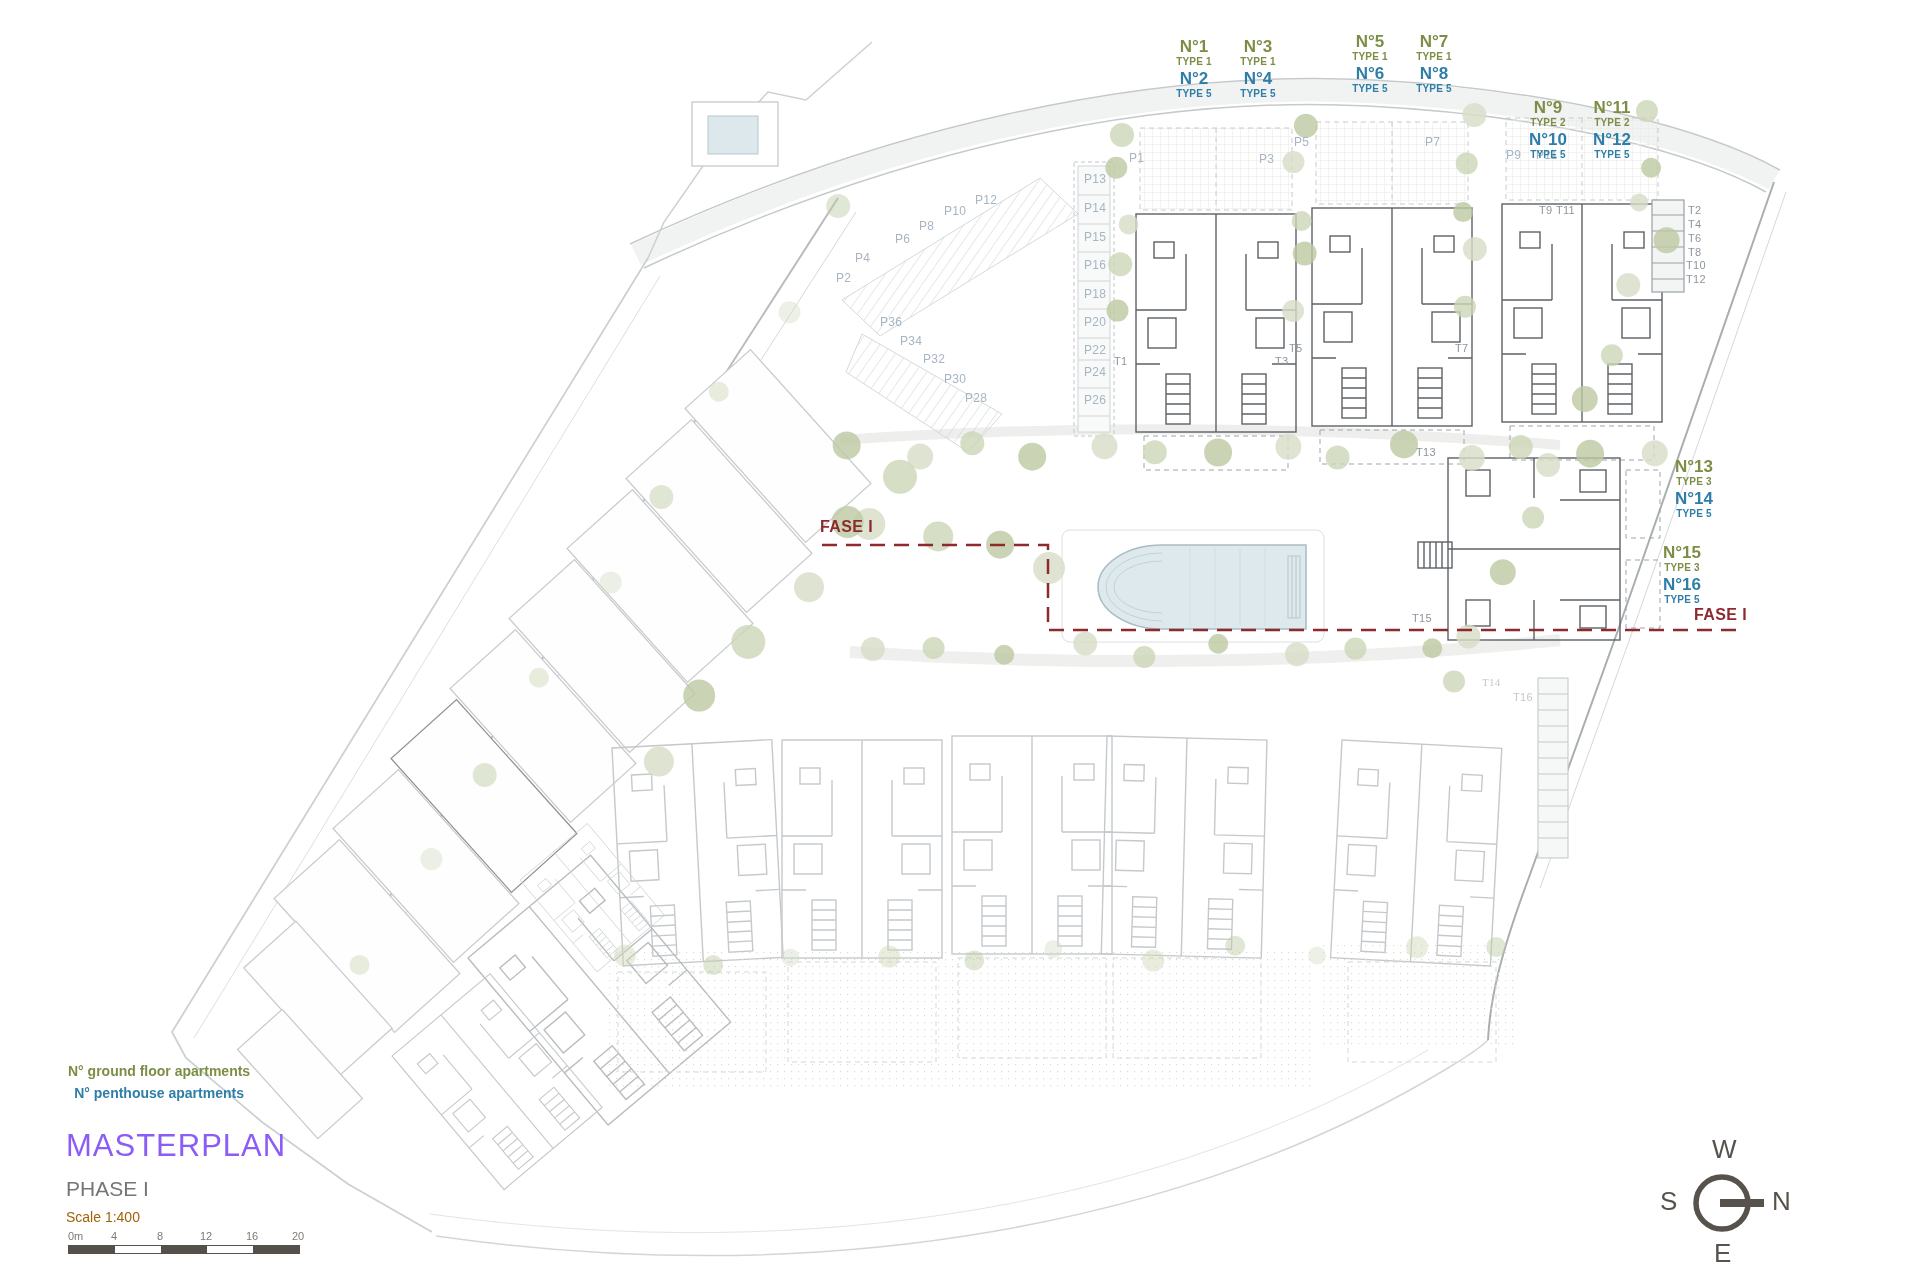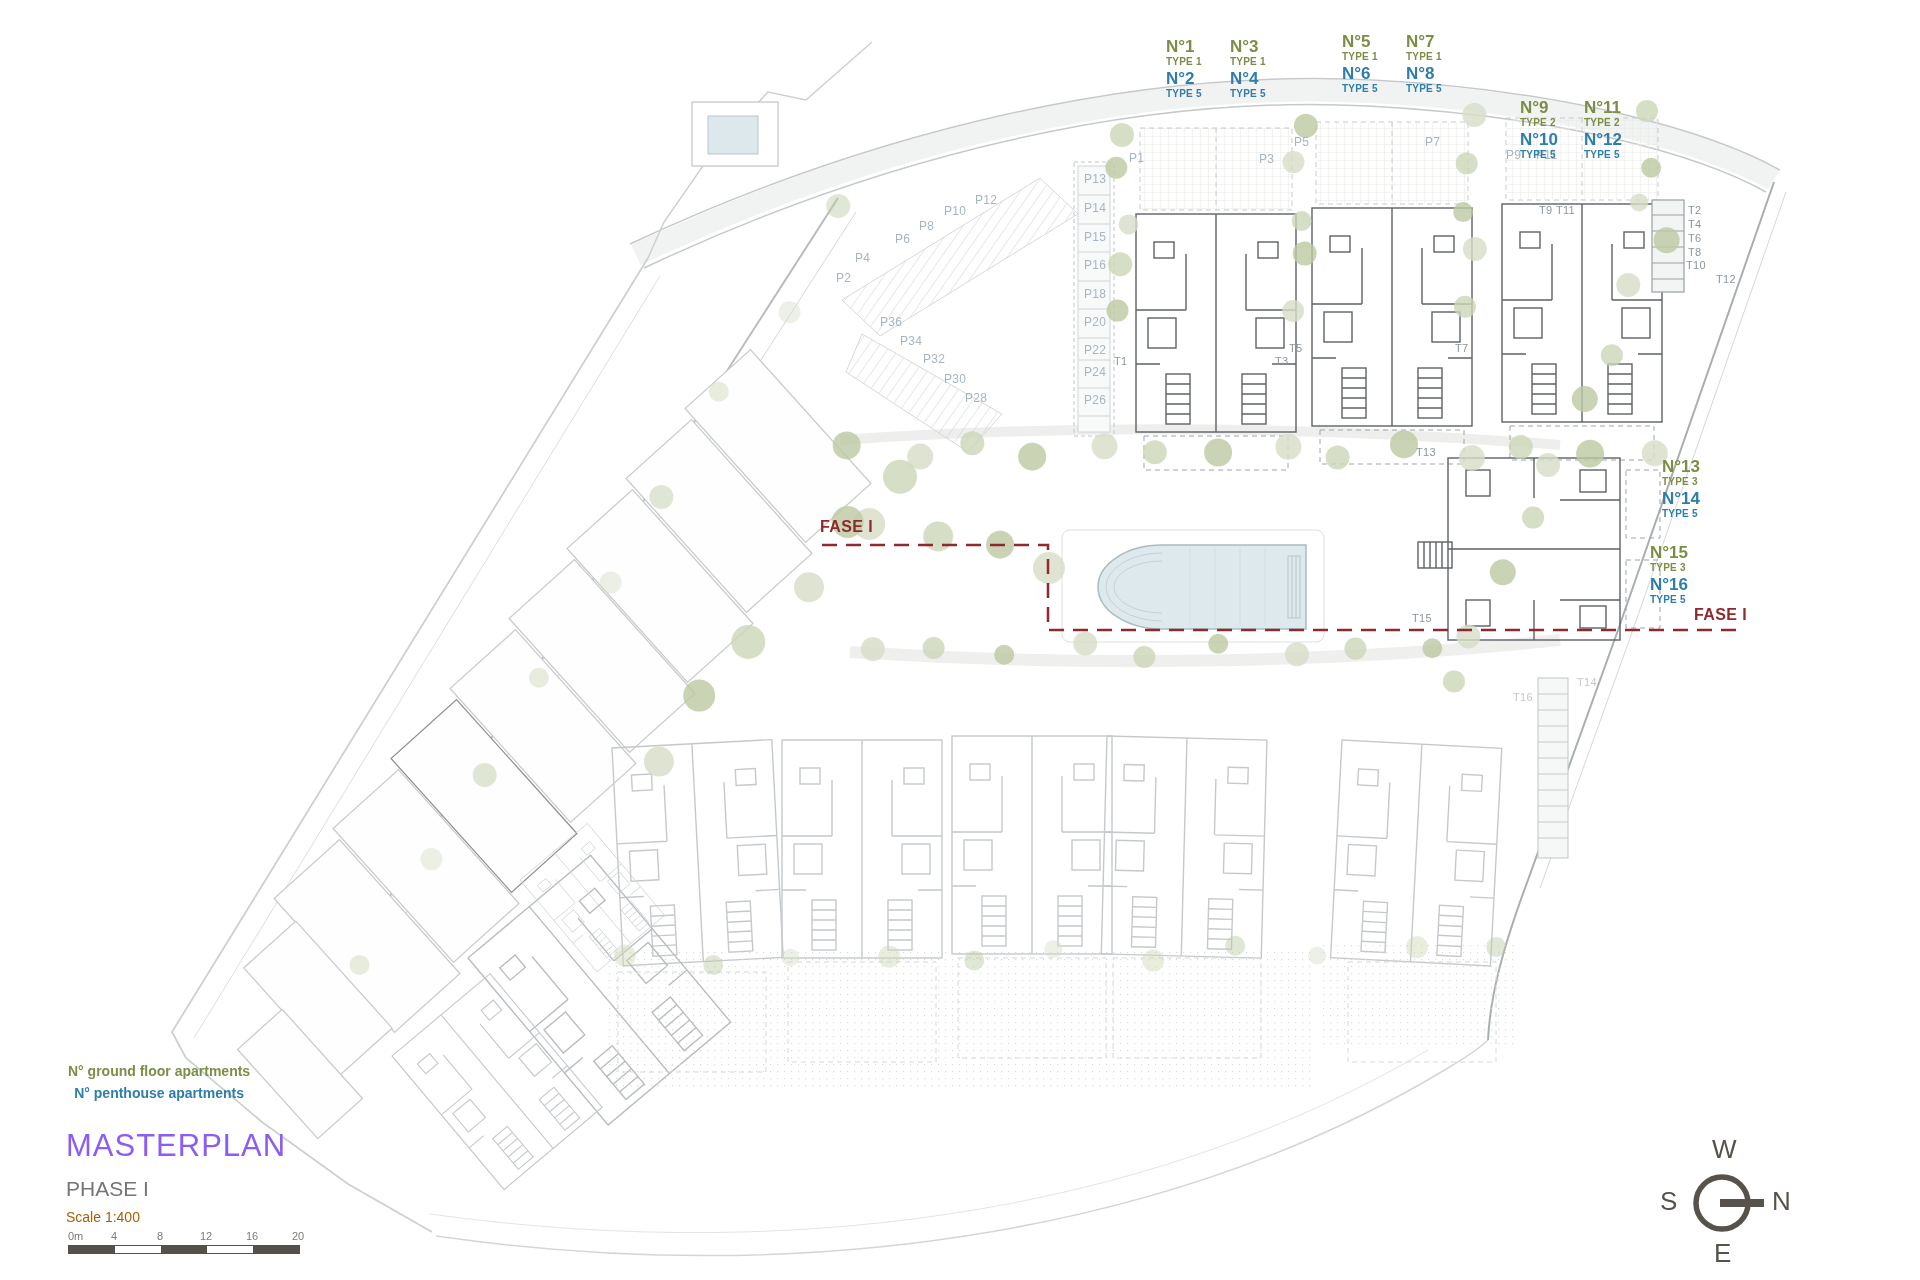--- a/index.html
+++ b/index.html
@@ -4,21 +4,21 @@
 <style>
   html,body{margin:0;padding:0;background:#ffffff;}
   #app{position:relative;width:1920px;height:1280px;background:#ffffff;overflow:hidden;
        font-family:"Liberation Sans",sans-serif;}
   #plan-svg{position:absolute;left:0;top:0;}
   #plan-labels{position:absolute;left:0;top:0;width:1920px;height:1280px;}
   .lbl{position:absolute;font-size:12px;color:#a7b5c2;white-space:nowrap;letter-spacing:.3px;}
   .lbl.stair{font-size:11px;color:#8d969d;}
   .lbl.stair.faded{color:#c2c8cc;}
   .fase-label{position:absolute;font-size:16px;font-weight:bold;color:#8e2a2e;letter-spacing:.4px;white-space:nowrap;}
-  .apt-group{position:absolute;display:grid;grid-template-columns:repeat(2,56px);column-gap:8px;row-gap:3px;text-align:left;}
+  .apt-group{position:absolute;display:grid;grid-template-columns:repeat(2,56px);column-gap:8px;row-gap:3px;text-align:center;}
   .apt-group.column{grid-template-columns:64px;}
   .apt-cell .no{font-size:17px;font-weight:bold;line-height:1.05;}
   .apt-cell .type{font-size:10px;font-weight:bold;letter-spacing:.2px;}
   .c-green{color:#7c8e45;}
   .c-blue{color:#2e7ea7;}
   .legend{position:absolute;left:68px;top:1060px;}
   .legend-line{font-size:14px;font-weight:bold;line-height:1.6;white-space:nowrap;text-align:center;}
   .title-block{position:absolute;left:66px;top:1128px;color:#6e6e6e;}
   .main-title{font-size:31px;letter-spacing:1px;color:#8b5cf6;}
   .phase-title{font-size:21px;margin-top:13px;color:#757575;}
@@ -308,24 +308,24 @@
       <div class="lbl stair" style="left: 1275px; top: 355px;">T3</div>
       <div class="lbl stair" style="left: 1289px; top: 342px;">T5</div>
       <div class="lbl stair" style="left: 1455px; top: 342px;">T7</div>
       <div class="lbl stair" style="left: 1539px; top: 204px;">T9</div>
       <div class="lbl stair" style="left: 1556px; top: 204px;">T11</div>
       <div class="lbl stair" style="left: 1688px; top: 204px;">T2</div>
       <div class="lbl stair" style="left: 1688px; top: 218px;">T4</div>
       <div class="lbl stair" style="left: 1688px; top: 232px;">T6</div>
       <div class="lbl stair" style="left: 1688px; top: 246px;">T8</div>
       <div class="lbl stair" style="left: 1686px; top: 259px;">T10</div>
-      <div class="lbl stair" style="left: 1686px; top: 273px; padding-left: 30px;">T12</div>
+      <div class="lbl stair" style="left: 1686px; top: 273px;">T12</div>
       <div class="lbl stair" style="left: 1416px; top: 446px;">T13</div>
       <div class="lbl stair" style="left: 1412px; top: 612px;">T15</div>
-      <div class="lbl stair faded" style="left: 1577px; top: 676px;">T14</div>
+      <div class="lbl stair faded" style="left: 1482px; top: 676px; font-family: Liberation Serif, serif;">T14</div>
       <div class="lbl stair faded" style="left: 1513px; top: 691px;">T16</div>
       <div class="fase-label" style="left: 820px; top: 518px;">FASE I</div>
       <div class="fase-label" style="left: 1694px; top: 606px;">FASE I</div>
       <div class="apt-group" style="left: 1166px; top: 38px;">
         <div class="apt-cell c-green">
           <div class="no">N°1</div>
           <div class="type">TYPE 1</div>
         </div>
         <div class="apt-cell c-green">
           <div class="no">N°3</div>

